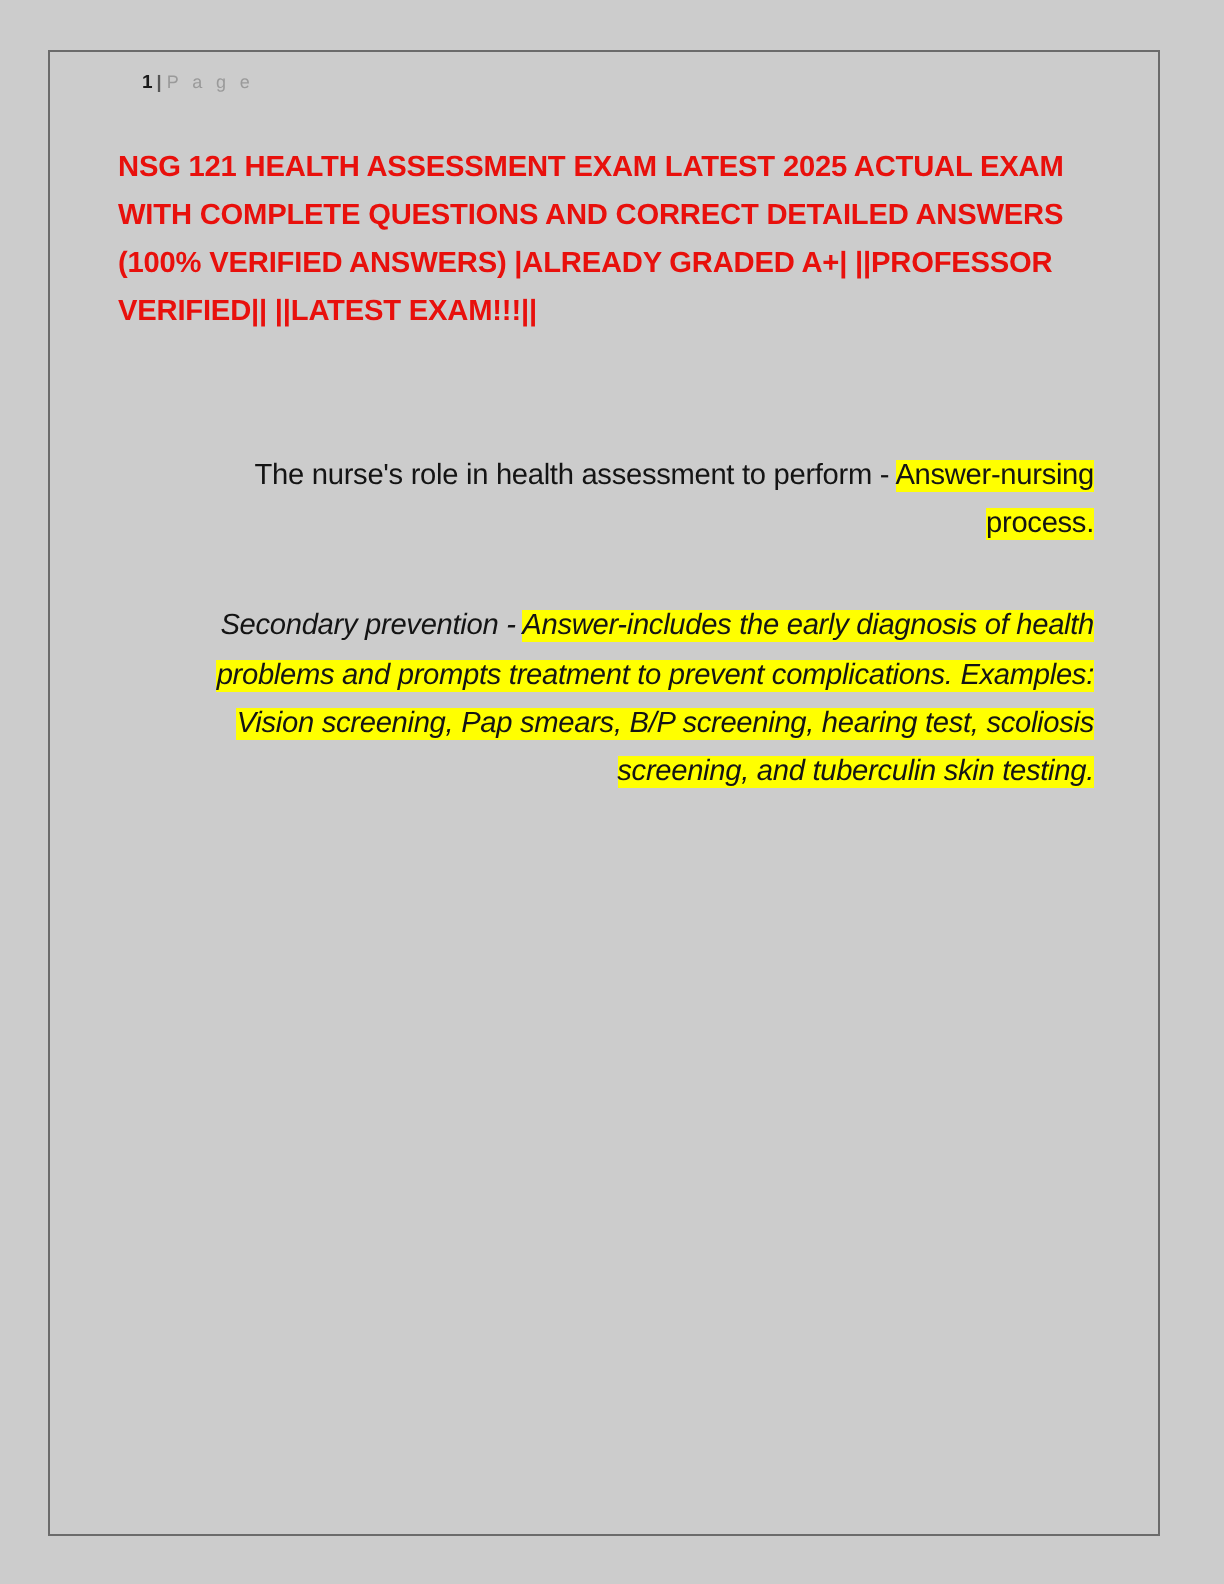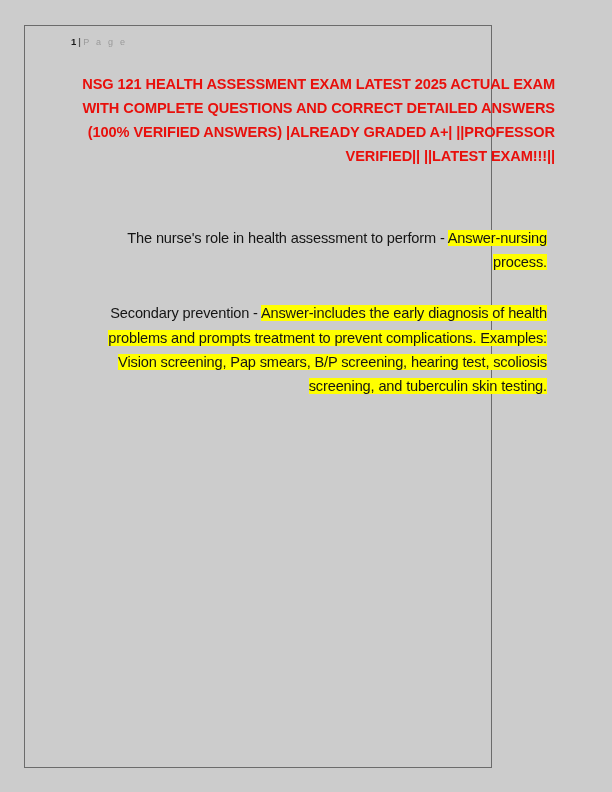--- a/index.html
+++ b/index.html
@@ -10,21 +10,21 @@
     width: 612px;
     height: 792px;
     background: #cccccc;
     font-family: "Liberation Sans", sans-serif;
     overflow: hidden;
   }
   .page {
     position: absolute;
     left: 24px;
     top: 25px;
-    width: 468px;
+    width: 556px;
     height: 743px;
     box-sizing: border-box;
     border: 1px solid #6b6b6b;
     background: #cccccc;
   }
   .page-inner {
     position: relative;
     width: 100%;
     height: 100%;
   }
@@ -49,21 +49,21 @@
   }
   .header .pg-word {
     color: #9a9a9a;
     letter-spacing: 2.2px;
   }
   .title {
     position: absolute;
     left: 34px;
     top: 46px;
     width: 496px;
-    text-align: right;
+    text-align: left;
     color: #e8100c;
     font-weight: bold;
     font-size: 14.6px;
     line-height: 24px;
     letter-spacing: -0.1px;
   }
   .body-area {
     position: absolute;
     left: 46px;
     top: 200px;
@@ -72,20 +72,21 @@
   }
   .qa-block {
     font-size: 14.6px;
     line-height: 24.2px;
     color: #141414;
     margin-bottom: 27px;
     letter-spacing: -0.15px;
   }
   .qa-block:last-child {
     margin-bottom: 14px;
+    font-style: italic;
   }
   .hl {
     background: #ffff00;
     color: #141414;
     box-decoration-break: clone;
     -webkit-box-decoration-break: clone;
   }
 </style>
 </head>
 <body>

